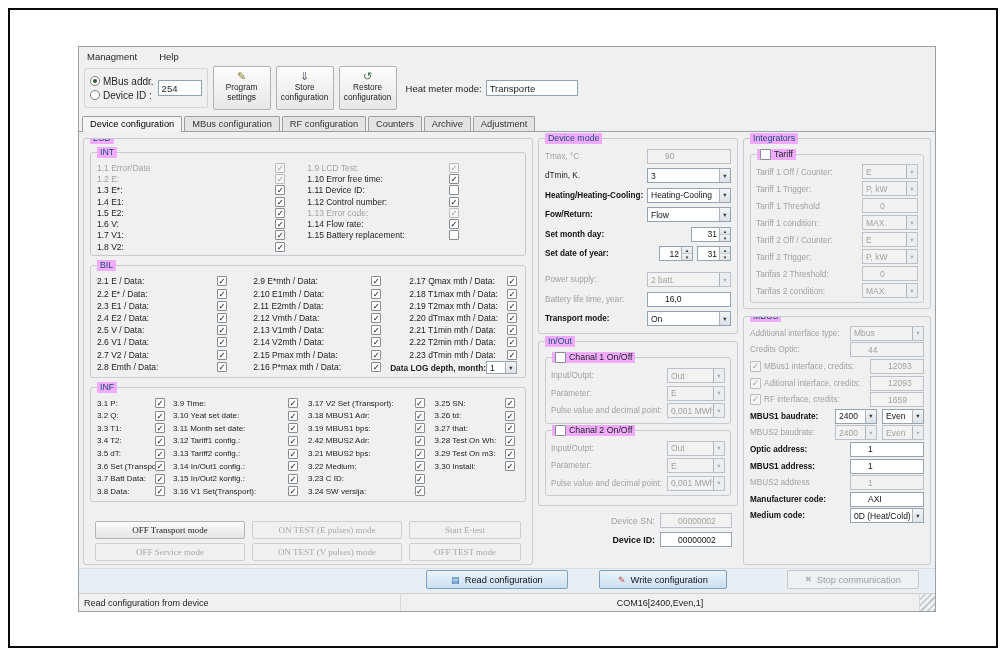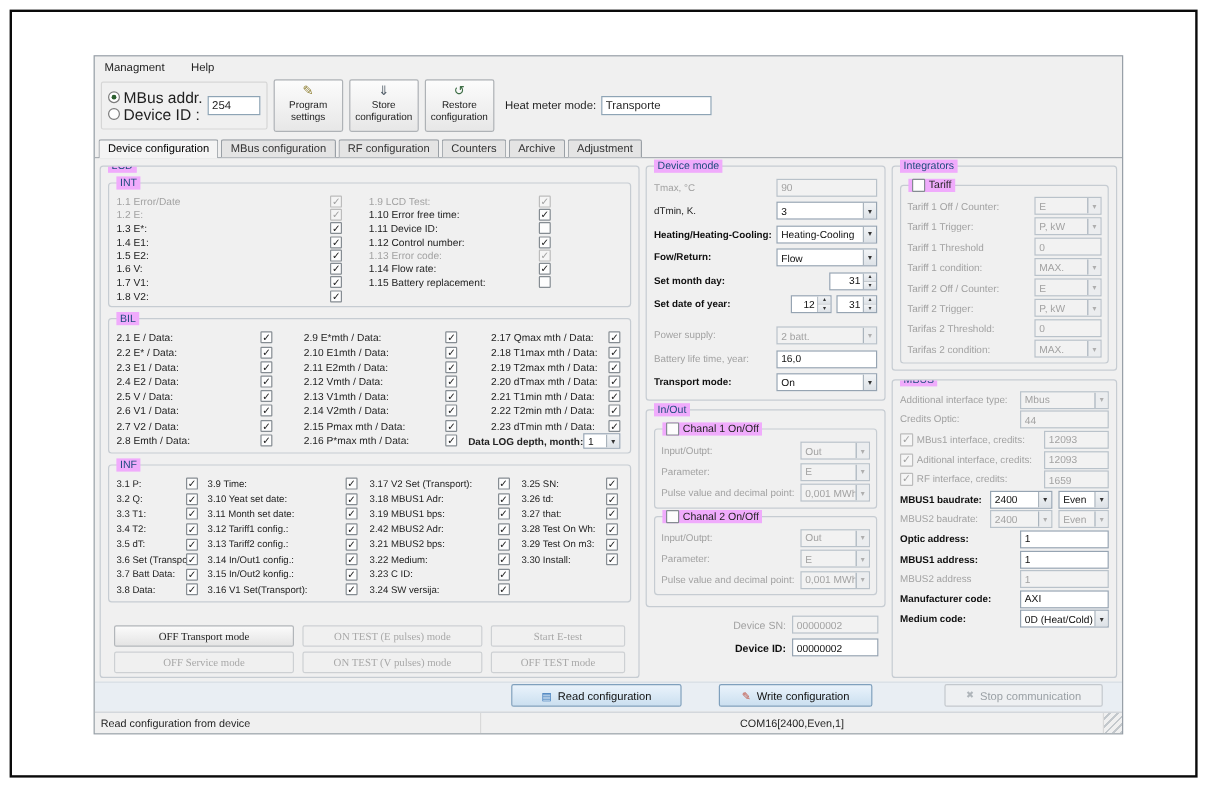--- a/index.html
+++ b/index.html
@@ -7,21 +7,21 @@
 body{position:relative;background:#fff;font-family:"Liberation Sans",sans-serif;color:#1f1f1f;overflow:hidden}
 .frame{position:absolute;left:8px;top:8px;width:990px;height:640px;border:2px solid #0a0a0a}
 .window{position:absolute;left:78px;top:46px;width:858px;height:566px;background:#f0f0f0;border:1px solid #98a0a8;display:flex;flex-direction:column;font-size:9px;overflow:hidden}
 .menubar{height:18px;display:flex;align-items:center;padding:1px 3px 0;gap:12px}
 .menu-item{padding:1px 5px;font-size:9.5px;cursor:default}
 .toolbar{height:48px;display:flex;align-items:center;gap:5px;padding:1px 5px 3px}
 .addrbox{display:flex;align-items:center;gap:4px;border:1px solid #d6d6d6;border-radius:2px;padding:3px 5px;height:40px}
 .radiorow{display:flex;align-items:center;height:14px}
 .radio{width:10px;height:10px;border:1px solid #7c7c7c;border-radius:50%;background:#fff;margin-right:3px;position:relative;flex:none}
 .radio.on::after{content:"";position:absolute;left:2px;top:2px;width:4px;height:4px;border-radius:50%;background:#2c5e2e}
-.radiolab{font-size:13px;white-space:nowrap}
+.radiolab{font-size:10px;white-space:nowrap}
 .tbox{display:inline-flex;align-items:center;background:#fff;border:1px solid #8ea4b5;padding:0 3px;height:16px;font-size:9.5px}
 .addrval{width:44px}
 .tbbtn{width:58px;height:44px;border:1px solid #aeb2b6;border-radius:2px;background:linear-gradient(#fcfcfc,#e7e7e7);display:flex;flex-direction:column;align-items:center;padding-top:3px;font-family:inherit;cursor:default}
 .tbicon{font-size:11px;line-height:12px;height:13px}
 .icon-pencil{color:#8a7a2a}.icon-store{color:#55606b}.icon-restore{color:#3e6e46}
 .tblabel{font-size:8.3px;line-height:1.15;text-align:center;color:#222}
 .hmmwrap{display:flex;align-items:center;gap:4px;margin-left:4px}
 .hmmlab{font-size:9.5px;white-space:nowrap}
 .hmmval{width:92px}
 .tabstrip{display:flex;align-items:flex-end;padding:2px 3px 0;border-bottom:1px solid #9aa0a6;height:19px}
@@ -70,21 +70,21 @@
 .frow.strong .flab{font-weight:bold;color:#101010}
 .frow.dim .flab,.frow.diml .flab{color:#a2a2a2}
 .frow .ctl{display:none}
 .frow .rowchk{display:none}
 .frow.t-chk .rowchk{display:inline-block;margin-right:3px}
 .frow.t-combo .c-main,.frow.t-combo2 .c-main,.frow.t-combo2 .c-sec{display:inline-flex}
 .frow.t-text .c-text,.frow.t-chk .c-text{display:inline-flex}
 .frow.t-spin .c-spinA{display:inline-flex}
 .frow.t-spin2 .c-spinA,.frow.t-spin2 .c-spinB{display:inline-flex}
 .c-main,.c-sec{padding:0 13px 0 3px}
-.c-text{padding:0 3px}
+.c-text{padding:0 17px}
 .c-sec{margin-left:5px}
 .c-spinA,.c-spinB{padding:0 13px 0 3px;justify-content:flex-end}
 .sarrs{position:absolute;right:0;top:0;bottom:0;width:11px;display:flex;flex-direction:column;border-left:1px solid #aab4bd}
 .sarrs span{flex:1;font-size:5px;line-height:6px;text-align:center;background:linear-gradient(#f2f4f6,#dde2e7);color:#333}
 .sarrs span:first-child{border-bottom:1px solid #c6cbd0}
 .frow.dim .ctl{background:#f2f2f2;color:#a2a2a2;border-color:#b9c2ca}
 .frow.dim .carw,.frow.dim .sarrs span{color:#aeaeae;background:#ebedef}
 .frow.gap{margin-top:10px}
 .midcol{flex:0 0 200px;display:flex;flex-direction:column;min-width:0}
 .rightcol{flex:1;display:flex;flex-direction:column;min-width:0}
@@ -108,21 +108,21 @@
 .integ-rows .c-main{width:56px}
 .tariff{margin-top:6px;margin-bottom:2px;padding:9px 5px 2px}
 .tariff-rows .frow{height:15px;margin-bottom:2px}
 .tariff-rows .flab{font-size:8.3px}
 .tariff-rows .c-main,.tariff-rows .c-text{width:56px}
 .mbusg{margin-top:7px;flex:1;overflow:hidden}
 .mbus-rows .frow{height:14.6px;margin-bottom:2px}
 .mbus-rows .flab{font-size:8.2px}
 .mbus-rows .c-main,.mbus-rows .c-text{width:74px}
 .mbus-rows .frow.t-chk .c-text{width:54px}
-.mbus-rows .frow.t-combo2 .c-main{width:52px}
+.mbus-rows .frow.t-combo2 .c-main{width:42px}
 .mbus-rows .frow.t-combo2 .c-sec{width:42px}
 .bottombar{height:25px;display:flex;align-items:center;justify-content:flex-end;padding:0 16px 3px 0;background:#e9eef3;border-top:1px solid #d8dee4}
 .bigbtn{height:19px;display:inline-flex;align-items:center;justify-content:center;gap:5px;border:1px solid #7fa0bd;border-radius:2px;background:linear-gradient(#eaf3fb,#cbdff0);font-size:9.3px;color:#111;font-family:inherit;white-space:nowrap}
 .bigbtn.read{width:142px;margin-right:31px}
 .bigbtn.write{width:128px;margin-right:60px}
 .bigbtn.stop{width:132px;background:#eef0f2;border-color:#c3c8cd;color:#9aa0a5}
 .bicon{font-size:9px}
 .icon-read{color:#2f6fb5}.icon-write{color:#c05040}.icon-stop{color:#b0b6bb;font-size:8px}
 .statusbar{height:18px;border-top:1px solid #cdd2d7;display:flex;align-items:stretch;font-size:9px;background:#f0f0f0}
 .sbleft{width:322px;display:flex;align-items:center;padding:0 5px;border-right:1px solid #d9d9d9;white-space:nowrap;overflow:hidden}

